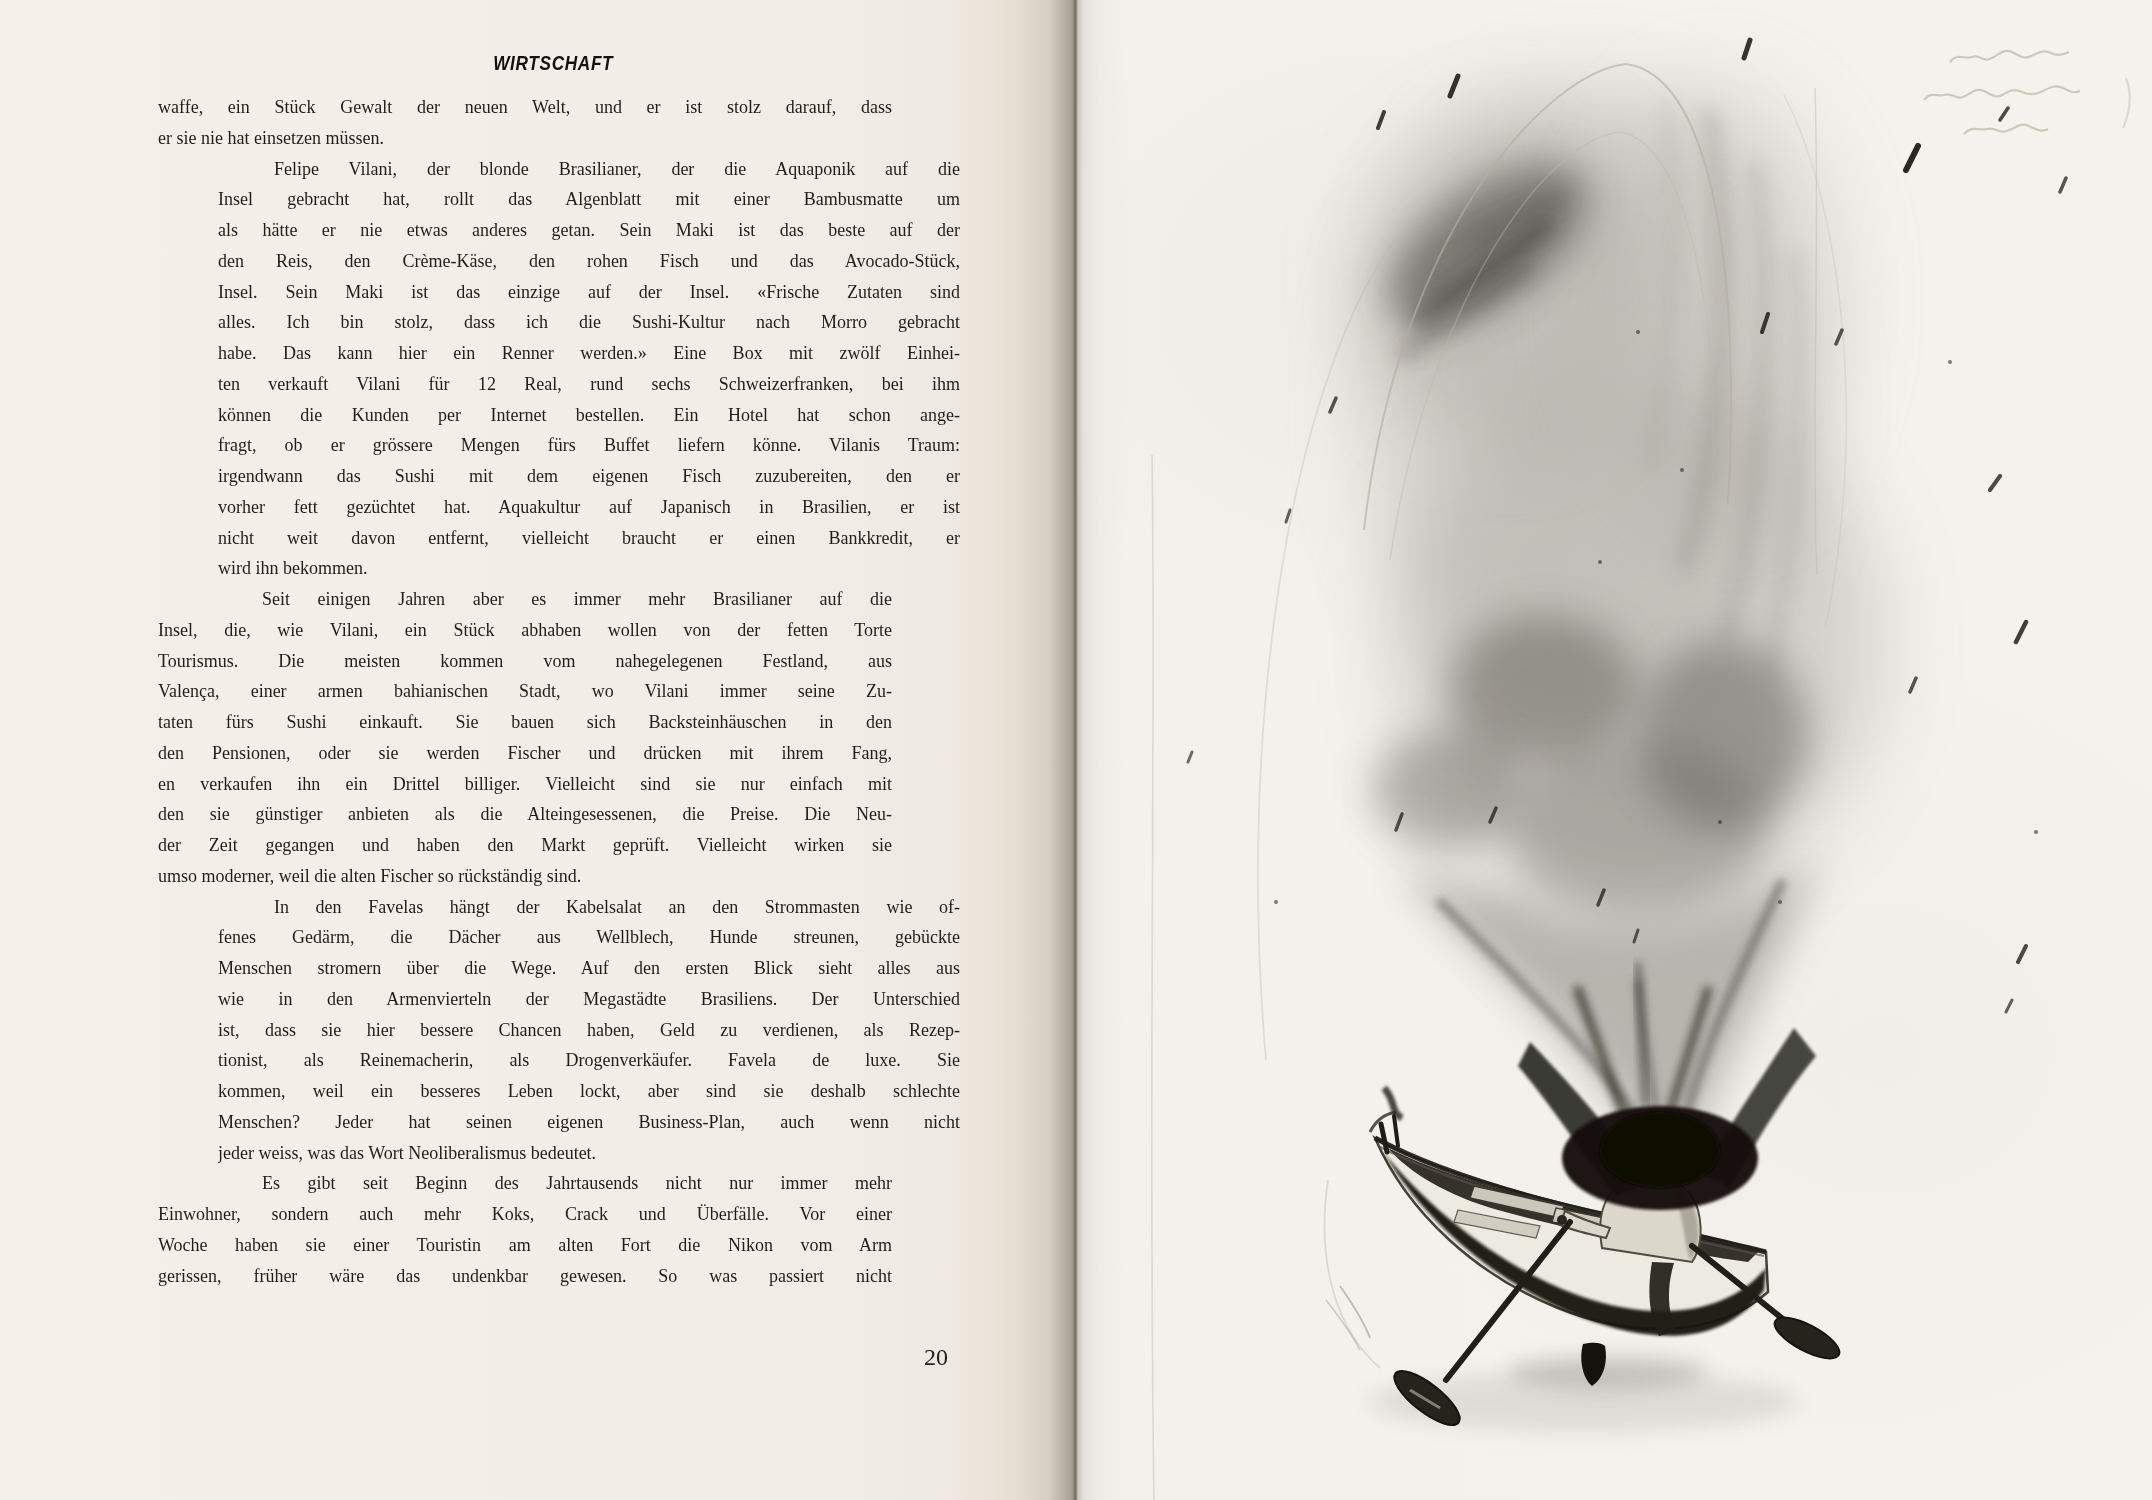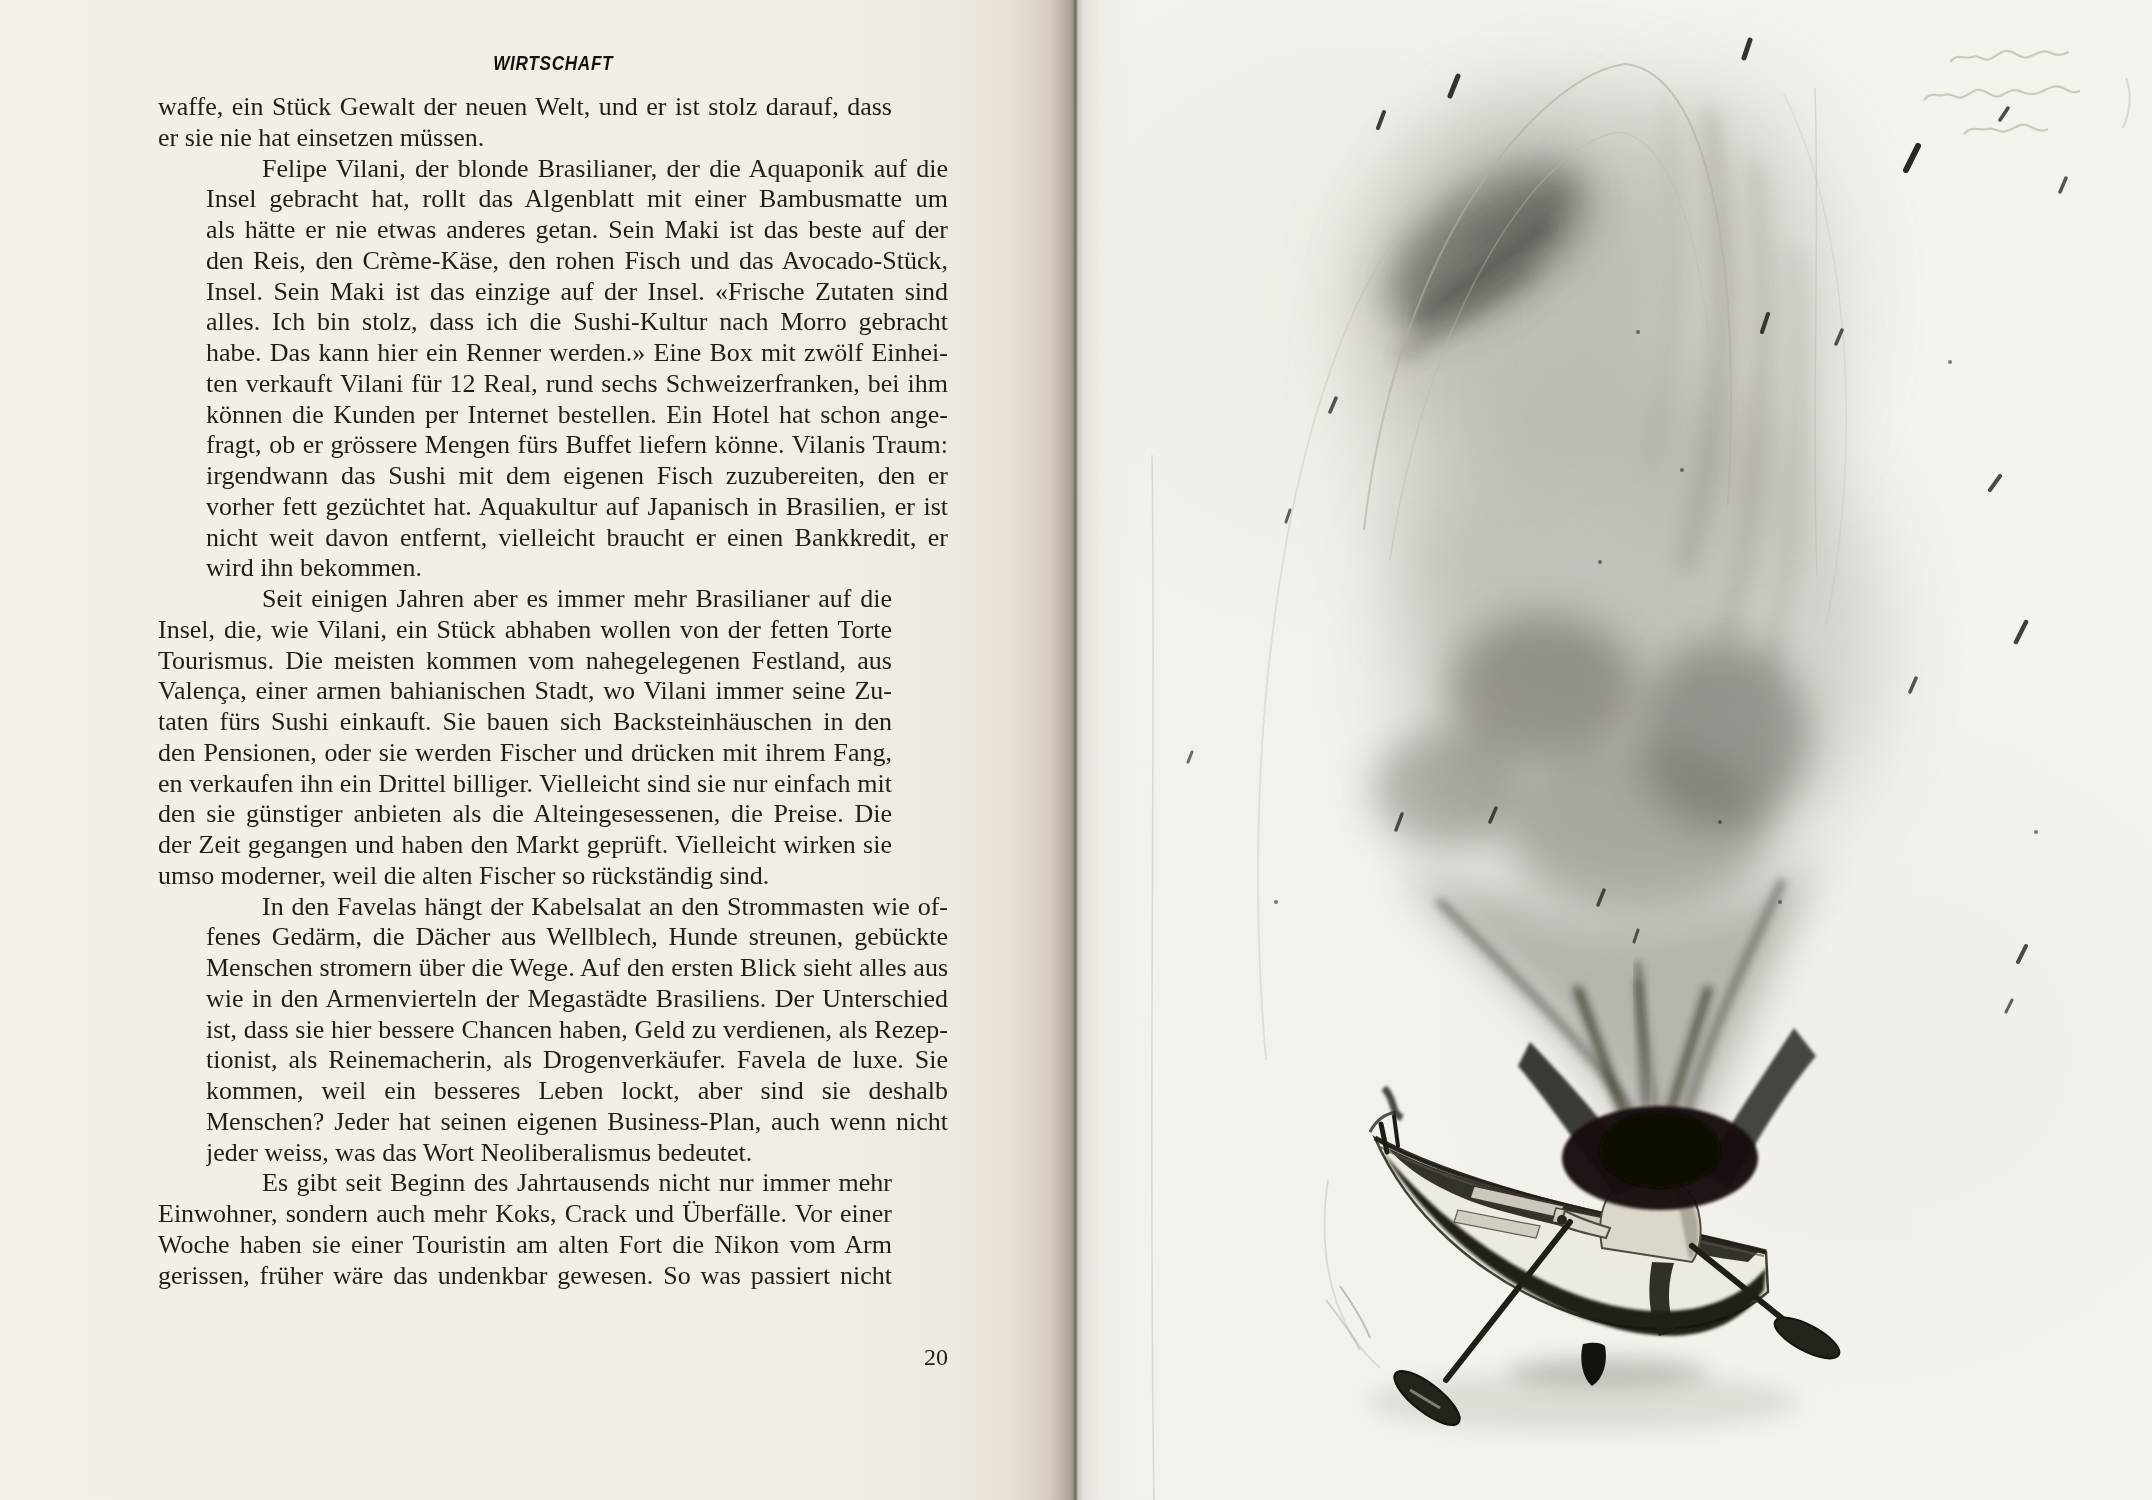--- a/index.html
+++ b/index.html
@@ -8,23 +8,23 @@
   
   .page-left{position:absolute;left:0;top:0;width:1076px;height:1500px;
     background:linear-gradient(90deg,#f4f0e9 0%,#f2eee6 70%,#efeae1 88%,#e6e0d4 94%,
                #d6cfc1 97.5%,#aba496 99.5%,#847e72 100%);}
   .kicker{position:absolute;top:52px;left:158px;width:790px;text-align:center;
     font-family:"Liberation Sans",sans-serif;font-style:italic;font-weight:700;
     font-size:21px;line-height:22px;color:#14120f;}
   .kicker-inner{display:inline-block;transform:scaleX(.82);transform-origin:center;
     letter-spacing:.8px;}
   .body-text{position:absolute;left:158px;top:92px;width:790px;color:#211e19;
-    font-size:26px;line-height:30.75px;}
+    font-size:18px;line-height:30.75px;}
   .para{width:734px;}
-  .para.indented{margin-left:48px;width:742px;}
+  .para.indented{margin-left:60px;width:742px;}
   .line{text-align:justify;text-align-last:justify;height:30.75px;overflow:hidden;
     white-space:normal;}
   .line.last{text-align-last:left;}
   .line.fi-n{text-indent:104px;}
   .line.fi-i{text-indent:56px;}
   .folio{position:absolute;top:1344px;left:158px;width:790px;text-align:right;
     font-size:24px;color:#211e19;}
   
   .gutter{position:absolute;left:1073px;top:0;width:5px;height:1500px;
     background:linear-gradient(90deg,#9b958a 0%,#6e6960 45%,#8f8a80 70%,#cfccc4 100%);}

